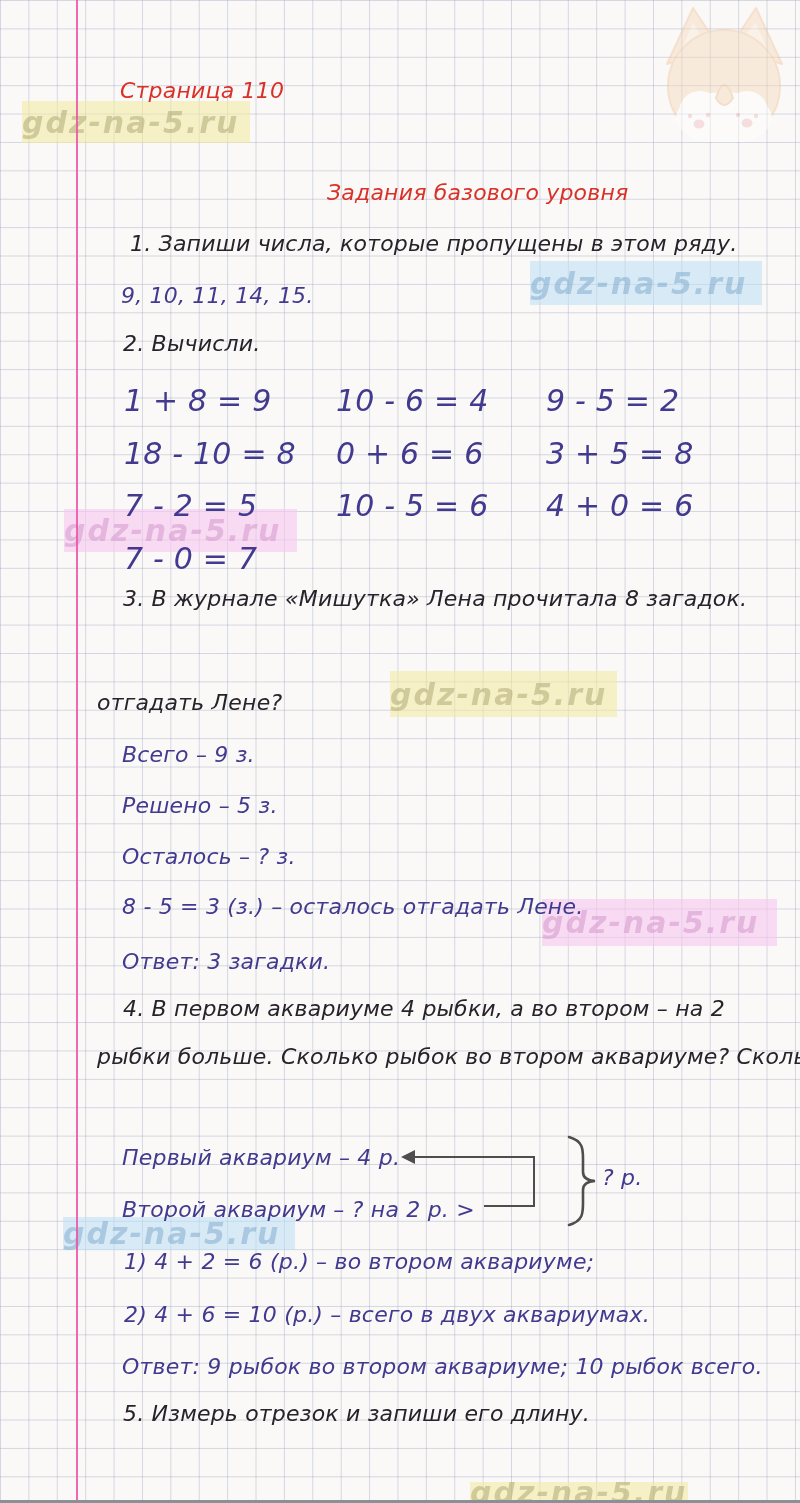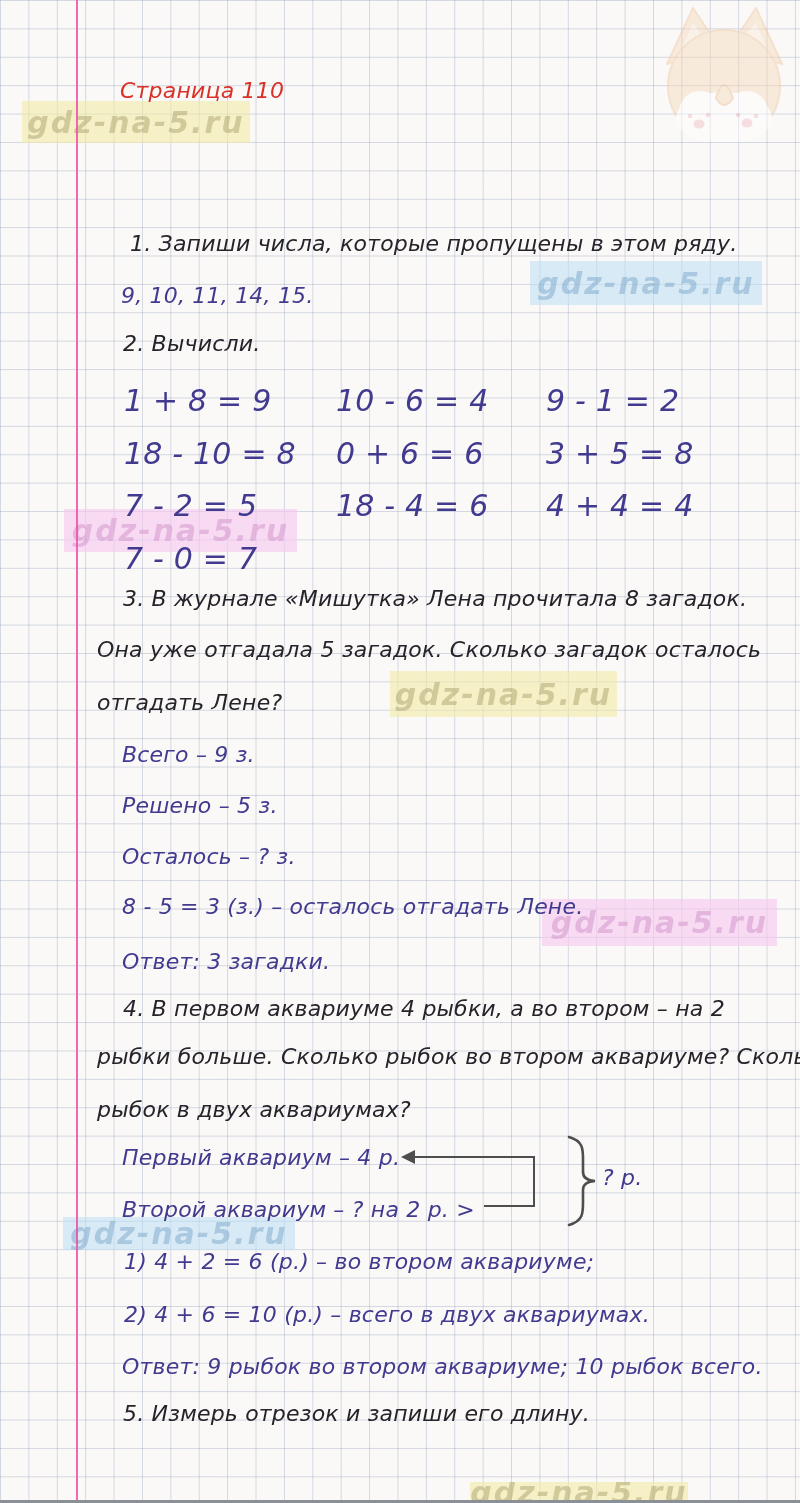--- a/index.html
+++ b/index.html
@@ -42,21 +42,21 @@
   }
   .red  { color: #d93128; }
   .blk  { color: #26232a; }
   .blue { color: #413a8f; }
   .eq   { font-size: 30px; }
 
   .wm {
     position: absolute;
     display: flex;
     align-items: center;
-    justify-content: center;
+    justify-content: flex-start;
     overflow: hidden;
     font-weight: bold;
     font-style: italic;
     font-size: 30px;
     letter-spacing: 2px;
     white-space: nowrap;
   }
   .wm-yellow { background: rgba(242,233,158,0.55); color: rgba(148,140,88,0.38); }
   .wm-blue   { background: rgba(186,222,245,0.55); color: rgba(116,160,196,0.45); }
   .wm-pink   { background: rgba(246,198,240,0.60); color: rgba(204,138,198,0.45); }
@@ -112,48 +112,47 @@
     <ellipse cx="111" cy="123" rx="5.5" ry="4.5" fill="#f3bcc3"></ellipse>
     <circle cx="54" cy="116" r="2.2" fill="#f3bcc3"></circle>
     <circle cx="72" cy="115" r="2.2" fill="#f3bcc3"></circle>
     <circle cx="102" cy="115" r="2.2" fill="#f3bcc3"></circle>
     <circle cx="120" cy="116" r="2.2" fill="#f3bcc3"></circle>
   </svg>
 
   <div class="margin-line"></div>
 
   <div class="line red" style="left:120px; top:79px;">Страница 110</div>
+  <div class="line red" style="left:327px; top:181px;">Задания базового уровня</div>
 
   <div class="line blk" style="left:130px; top:232px;">1. Запиши числа, которые пропущены в этом ряду.</div>
   <div class="line blue" style="left:121px; top:284px;">9, 10, 11, 14, 15.</div>
 
   <div class="line blk" style="left:123px; top:332px;">2. Вычисли.</div>
   <div class="line blue eq" style="left:124px; top:384px;">1 + 8 = 9</div>
   <div class="line blue eq" style="left:336px; top:384px;">10 - 6 = 4</div>
-  <div class="line blue eq" style="left:546px; top:384px;">9 - 1 = 2</div>
+  <div class="line blue eq" style="left:546px; top:384px;">9 - 5 = 2</div>
   <div class="line blue eq" style="left:124px; top:437px;">18 - 10 = 8</div>
   <div class="line blue eq" style="left:336px; top:437px;">0 + 6 = 6</div>
   <div class="line blue eq" style="left:546px; top:437px;">3 + 5 = 8</div>
   <div class="line blue eq" style="left:124px; top:489px;">7 - 2 = 5</div>
-  <div class="line blue eq" style="left:336px; top:489px;">18 - 4 = 6</div>
-  <div class="line blue eq" style="left:546px; top:489px;">4 + 4 = 4</div>
+  <div class="line blue eq" style="left:336px; top:489px;">10 - 5 = 6</div>
+  <div class="line blue eq" style="left:546px; top:489px;">4 + 0 = 6</div>
   <div class="line blue eq" style="left:124px; top:542px;">7 - 0 = 7</div>
 
   <div class="line blk" style="left:123px; top:587px;">3. В журнале «Мишутка» Лена прочитала 8 загадок.</div>
-  <div class="line blk" style="left:97px;  top:638px;">Она уже отгадала 5 загадок. Сколько загадок осталось</div>
   <div class="line blk" style="left:97px;  top:691px;">отгадать Лене?</div>
   <div class="line blue" style="left:122px; top:743px;">Всего – 9 з.</div>
   <div class="line blue" style="left:122px; top:794px;">Решено – 5 з.</div>
   <div class="line blue" style="left:122px; top:845px;">Осталось – ? з.</div>
   <div class="line blue" style="left:122px; top:895px;">8 - 5 = 3 (з.) – осталось отгадать Лене.</div>
   <div class="line blue" style="left:122px; top:950px;">Ответ: 3 загадки.</div>
 
   <div class="line blk" style="left:123px; top:997px;">4. В первом аквариуме 4 рыбки, а во втором – на 2</div>
   <div class="line blk" style="left:97px;  top:1045px;">рыбки больше. Сколько рыбок во втором аквариуме? Сколько</div>
-  <div class="line blk" style="left:97px;  top:1098px;">рыбок в двух аквариумах?</div>
   <div class="line blue" style="left:122px; top:1146px;">Первый аквариум – 4 р.</div>
   <div class="line blue" style="left:122px; top:1198px;">Второй аквариум – ? на 2 р. &gt;</div>
 
   <div class="arrowhead" style="left:401px; top:1150px;"></div>
   <div class="dline" style="left:413px; top:1156px; width:122px; height:2px;"></div>
   <div class="dline" style="left:533px; top:1156px; width:2px; height:51px;"></div>
   <div class="dline" style="left:484px; top:1205px; width:51px; height:2px;"></div>
   <svg class="brace-svg" style="left:563px; top:1134px;" width="36" height="94" viewBox="0 0 36 94">
     <path d="M 6 3 C 20 7, 20 15, 20 25 L 20 38 C 20 44, 24 46.5, 32 47 C 24 47.5, 20 50, 20 56 L 20 69 C 20 79, 20 87, 6 91" fill="none" stroke="#4e4e4e" stroke-width="2.6" stroke-linecap="round"></path>
   </svg>

